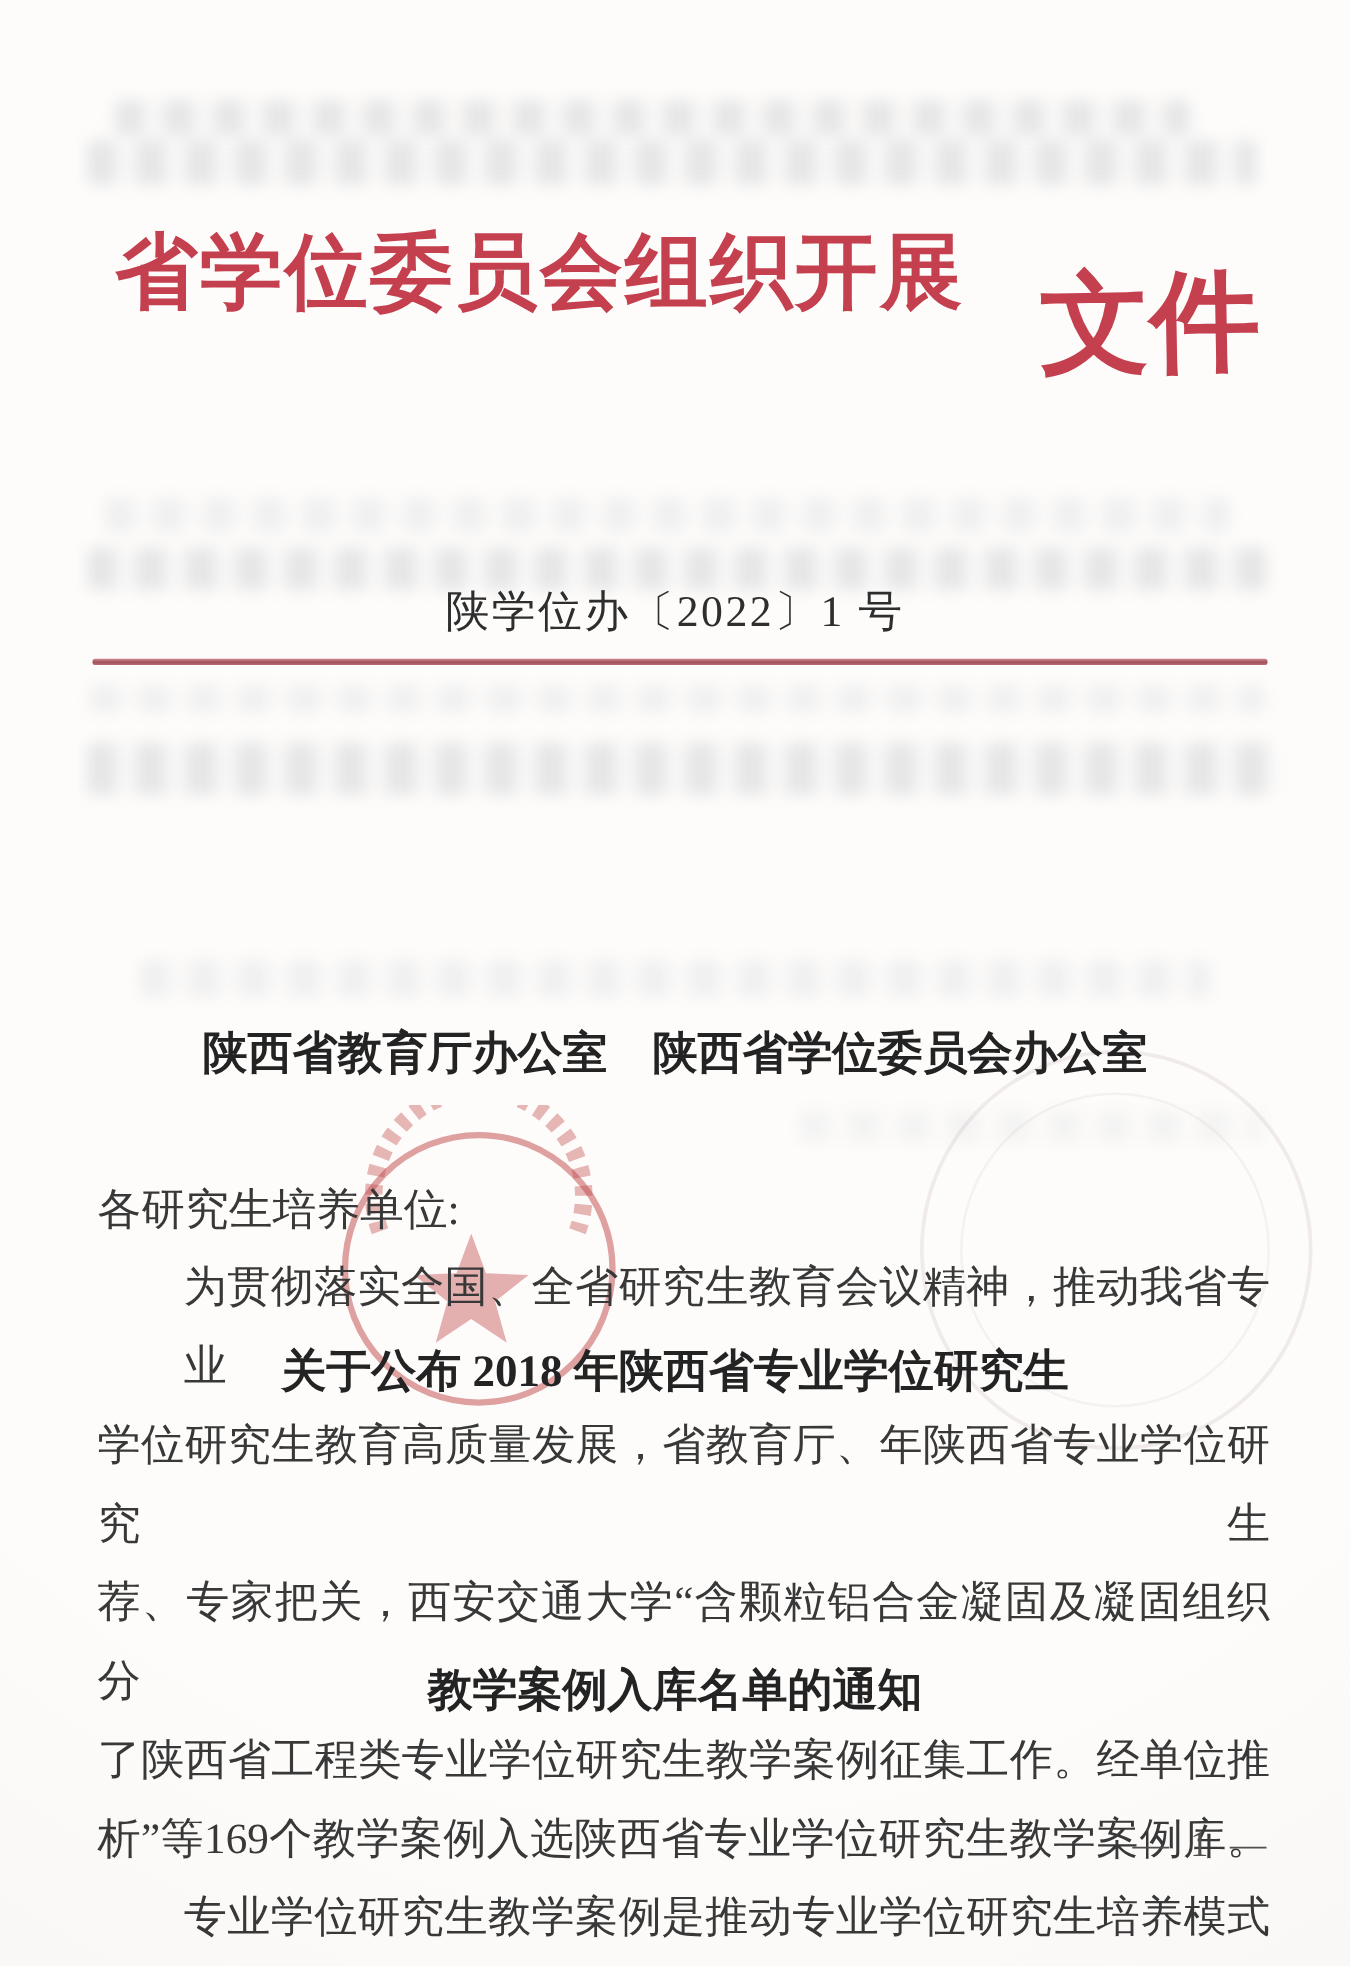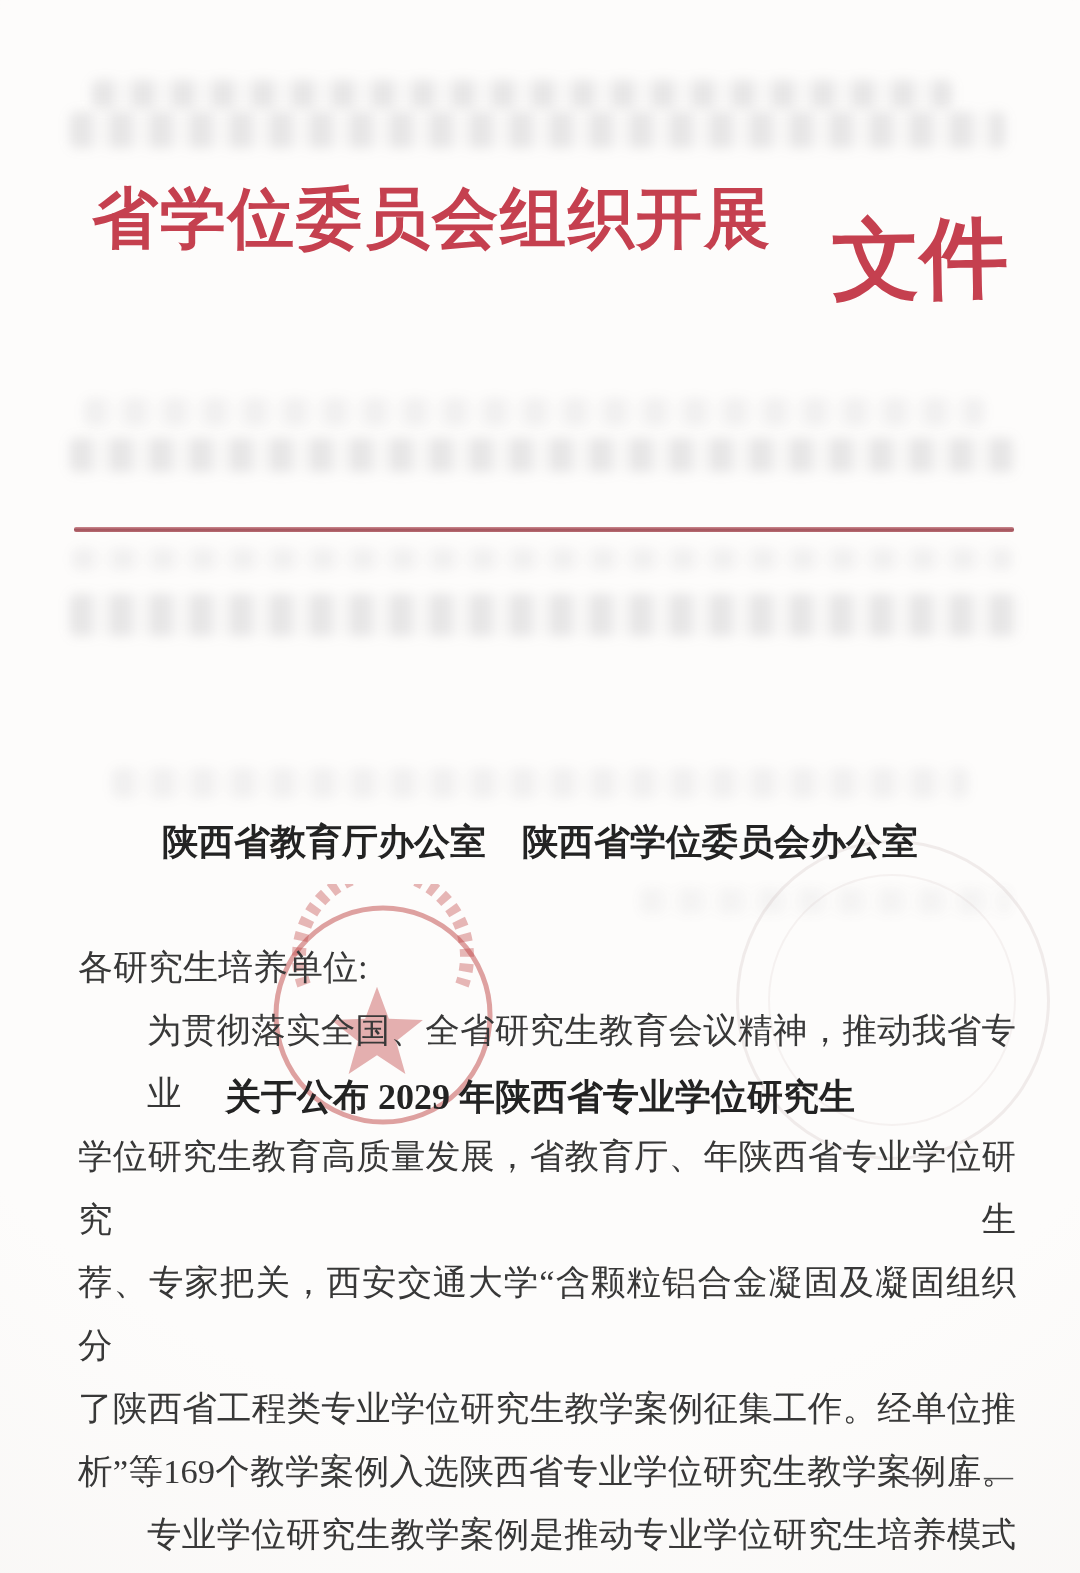--- a/index.html
+++ b/index.html
@@ -71,38 +71,40 @@
   <div class="ghost light" style="top:548px;left:72px;width:940px;height:22px;"></div>
   <div class="ghost" style="top:594px;left:70px;width:950px;height:42px;"></div>
   <div class="ghost light" style="top:768px;left:112px;width:856px;height:30px;"></div>
   <div class="ghost light" style="top:888px;left:640px;width:370px;height:26px;opacity:.4;"></div>
 
   <div class="header-org">
     <div class="org2">省学位委员会组织开展</div>
   </div>
   <div class="doc-type">文件</div>
 
+  <div class="doc-number">陕学位办〔2022〕1 号</div>
 
   <div class="red-line"></div>
 
   <div class="faint-circle"></div>
   <div class="faint-circle inner"></div>
 
   <svg class="stamp" width="258" height="262" viewBox="-129 -131 258 262">
     <g stroke="#c04545" fill="none">
       <circle r="107" stroke-width="5" opacity="0.50"></circle>
       <path d="M -79,-30 A 84,84 0 1 1 79,-30" stroke-width="14" stroke-dasharray="8 7" opacity="0.38"></path>
     </g>
     <path fill="#c04545" opacity="0.42" transform="translate(-6,20) scale(1.15)" d="M0,-42 L10.3,-14.2 L39.9,-13.0 L16.6,5.4 L24.7,34.0 L0,17.5
              L-24.7,34.0 L-16.6,5.4 L-39.9,-13.0 L-10.3,-14.2 Z"></path>
   </svg>
 
   <div class="title">
     <div>陕西省教育厅办公室　陕西省学位委员会办公室</div>
-    <div>关于公布 2029 年陕西省专业学位研究生</div>
+    <div>关于公布 2018 年陕西省专业学位研究生</div>
+    <div>教学案例入库名单的通知</div>
   </div>
 
   <div class="body-text">
     <div class="salutation">各研究生培养单位:</div>
     <div class="bline indent">为贯彻落实全国、全省研究生教育会议精神，推动我省专业</div>
     <div class="bline">学位研究生教育高质量发展，省教育厅、年陕西省专业学位研究生</div>
     <div class="bline">荐、专家把关，西安交通大学“含颗粒铝合金凝固及凝固组织分</div>
     <div class="bline">了陕西省工程类专业学位研究生教学案例征集工作。经单位推</div>
     <div class="bline">析”等169个教学案例入选陕西省专业学位研究生教学案例库。</div>
     <div class="bline indent">专业学位研究生教学案例是推动专业学位研究生培养模式</div>

